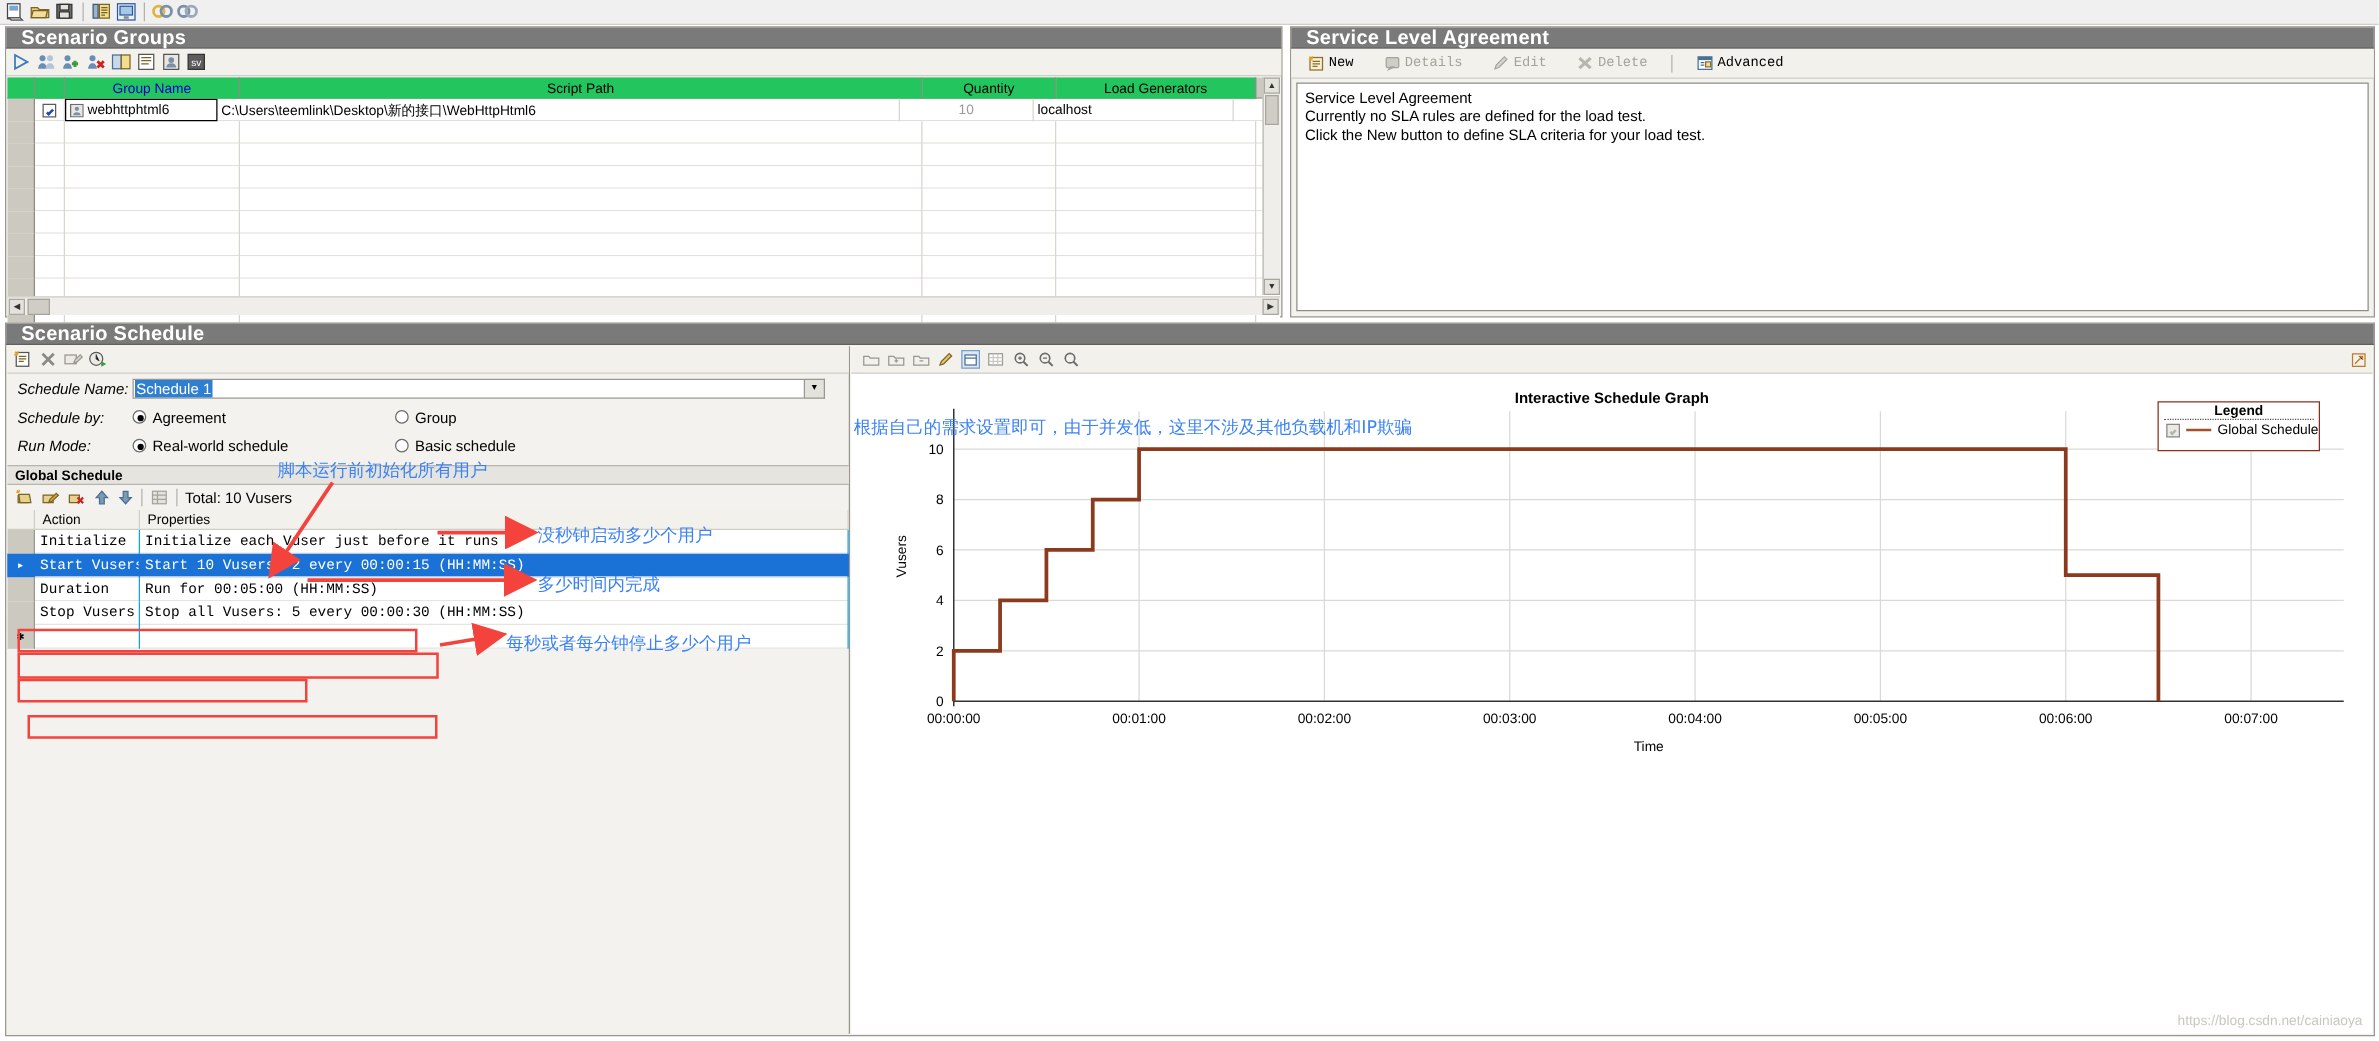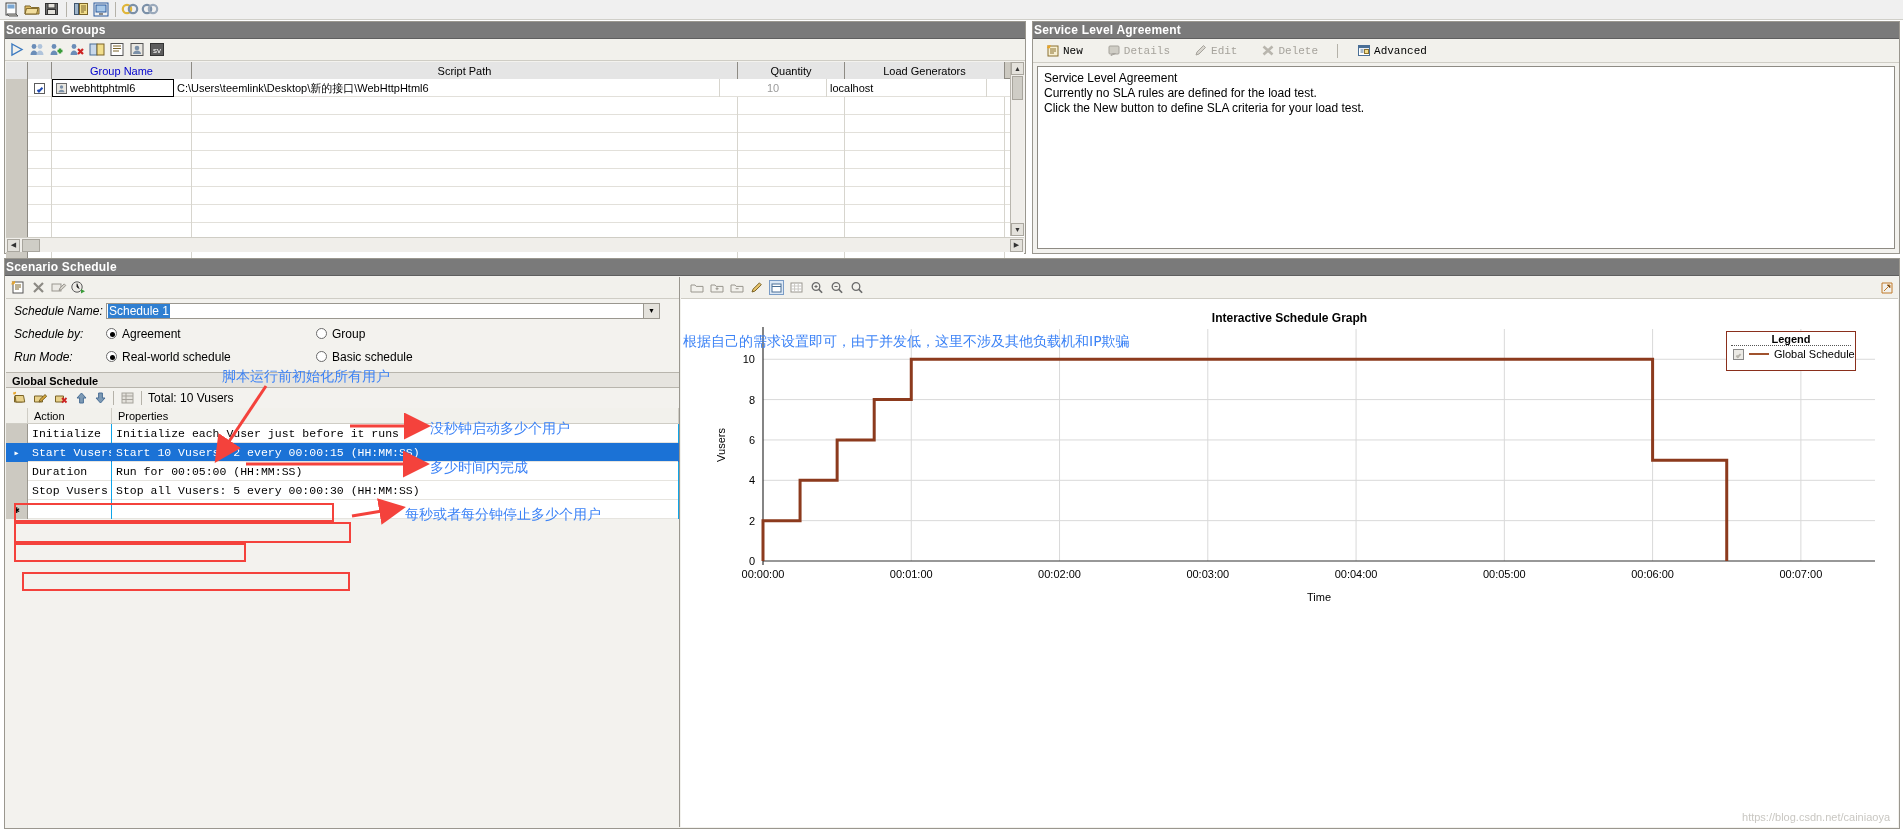--- a/index.html
+++ b/index.html
@@ -23,38 +23,38 @@
     display:flex; align-items:center; justify-content:center;
     font-size:11px; line-height:1;
   }
   .tb-sep { width:1px; height:15px; background:#b5b2a9; margin:0 4px; }
   .tbr { width:17px; height:15px; border-radius:1px; position:relative; }
 
   
   .panel { position:absolute; background:#f3f2ee; border:1px solid #9a978f; }
   .panel-title {
     height:17px; background:#7a7a7a;
-    color:#ffffff; font-size:12px; font-weight:bold;
-    padding-left:1px; line-height:17px;
+    color:#ffffff; font-size:16px; font-weight:bold;
+    padding-left:12px; line-height:17px;
     letter-spacing:.2px;
     border-bottom:1px solid #5f5f5f;
   }
   .panel-toolbar {
     height:22px; background:#f2f1ec; border-bottom:1px solid #cfcdc5;
     display:flex; align-items:center; padding-left:4px; gap:3px;
   }
 
   
   #sg { left:4px; top:21px; width:1022px; height:233px; }
   .grid-wrap { position:absolute; left:1px; top:40px; right:1px; bottom:17px; background:#fff; }
   .grid-head { display:flex; height:17px; background:#ccc9c1; border-bottom:1px solid #8e8b84; }
   .gh {
     border-right:1px solid #8e8b84; font-size:11px;
     display:flex; align-items:center; justify-content:center;
-    color:#000; background:#e5e5e5; height:17px; overflow:hidden; white-space:nowrap;
+    color:#000; background:#22c55e; height:17px; overflow:hidden; white-space:nowrap;
   }
   .gh.blue { color:#0000cc; }
   .grid-row { display:flex; height:18px; border-bottom:1px solid #e2e0da; background:#fff; }
   .gc {
     border-right:1px solid #d7d5ce; font-size:11px; color:#000;
     display:flex; align-items:center; padding-left:3px; height:18px;
     overflow:hidden; white-space:nowrap;
   }
   .gc.grey { color:#9a9a9a; justify-content:center; padding-left:0; }
   .gc.handle { background:#ccc9c1; border-right:1px solid #8e8b84; }
@@ -132,21 +132,21 @@
   .ac.gut { width:22px; background:#ccc9c1; border-right:1px solid #9a978f; padding-left:0;
             justify-content:center; font-size:10px; }
   .act-row.sel .ac.gut { background:#1b72d6; color:#fff; }
 
   
   .g-toolbar { height:22px; background:#f2f1ec; border-bottom:1px solid #cfcdc5;
                display:flex; align-items:center; gap:5px; padding-left:8px; }
   .g-ico { width:15px; height:15px; display:flex; align-items:center; justify-content:center; font-size:11px; color:#6b6b6b; }
   .g-ico.boxed { border:1px solid #7a9cc6; background:#dce8f5; }
   .g-title { text-align:center; font-size:12px; font-weight:bold; margin-top:12px; color:#000; }
-  .legend-box { position:absolute; right:42px; top:54px; width:130px; height:40px;
+  .legend-box { position:absolute; right:42px; top:44px; width:130px; height:40px;
                 background:#fff; border:1px solid #8a2f1c; font-size:11px; }
   .legend-title { text-align:center; font-weight:bold; font-size:11px; padding-top:1px;
                   border-bottom:1px dotted #555; margin:0 4px 2px 4px; }
   .legend-item { display:flex; align-items:center; gap:5px; padding-left:6px; font-size:11px; }
   .lchk { width:11px; height:11px; border:1px solid #888; background:#eceae5; position:relative; }
   .lchk:after { content:""; position:absolute; left:2px; top:4px; width:3px; height:1px;
                 border-left:2px solid #b8b5ad; border-bottom:2px solid #b8b5ad; transform:rotate(-45deg); }
   .lline { width:20px; height:2px; background:#a0522d; }
 
   

